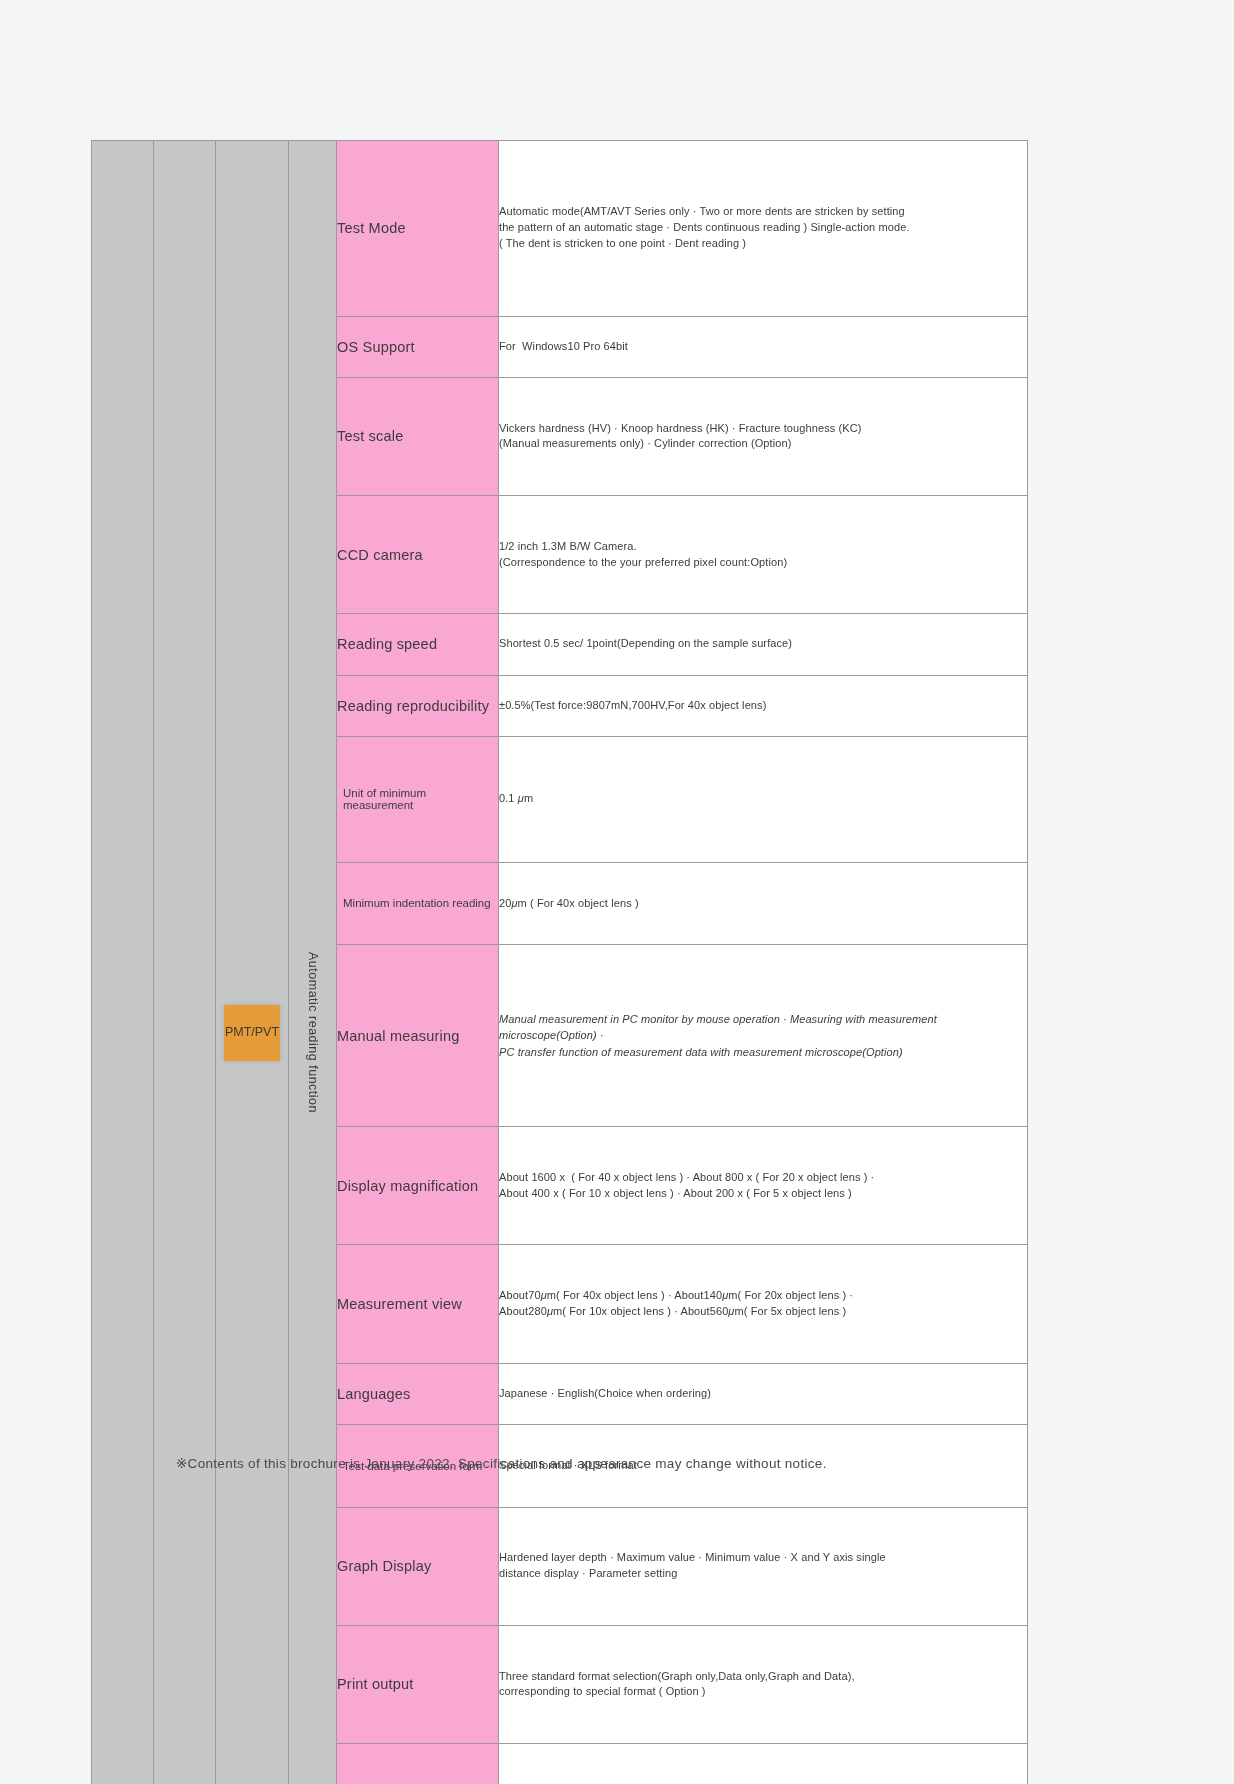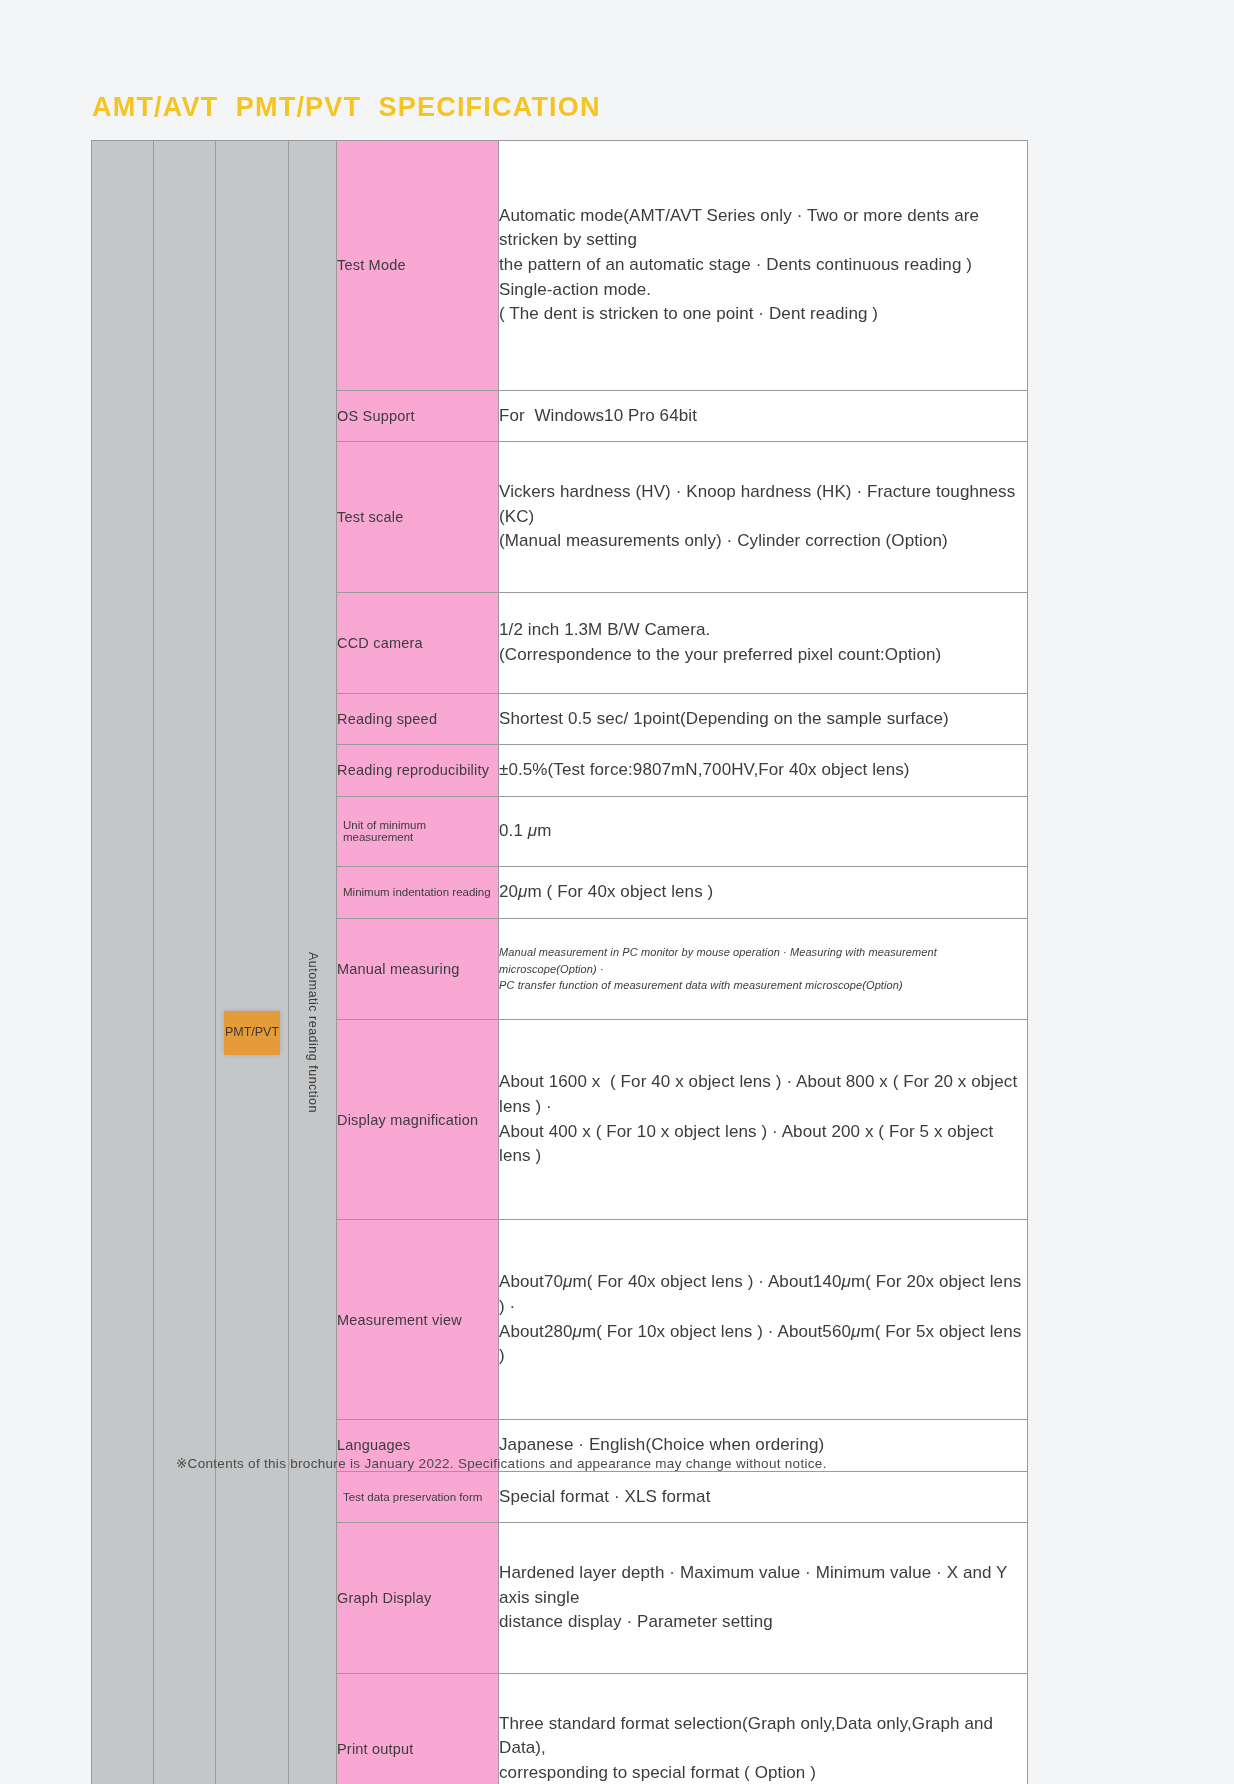--- a/index.html
+++ b/index.html
@@ -59,51 +59,50 @@
     background:#f9a8d4;
     padding:8px 0 8px 14px;
     font-size:14.5px;
     color:#3c3c3c;
     letter-spacing:.2px;
   }
   .lbl.sm{font-size:11.5px;padding:5px 0 5px 6px;letter-spacing:0;}
   .val{
     background:#ffffff;
     padding:8px 10px 8px 12px;
-    font-size:17px;
+    font-size:11px;
     line-height:1.45;
     color:#3c3c3c;
     letter-spacing:.1px;
   }
   .val.sm{font-size:11px;line-height:1.5;font-style:italic;}
 
   
   .badgecell{position:relative;background:#c4c6c8;}
   .badge{
     width:48px;height:48px;margin:0 auto;
     display:flex;flex-direction:column;
     align-items:center;justify-content:center;
     font-size:13px;line-height:1.25;color:#3a3a3a;
     box-shadow:0 0 5px rgba(0,0,0,.12);
   }
-  .badge.pmt{width:56px;height:44px;background:#e59b37;font-size:12.5px;}
+  .badge.pmt{width:56px;height:56px;background:#e59b37;font-size:12.5px;}
 
   
   .foot{
     position:absolute;left:176px;top:1452px;
     font-size:13.5px;color:#4a4a4a;line-height:1.72;
     letter-spacing:.3px;
   }
 </style>
 </head>
 <body>
 
 <div class="page">
 
-  <div class="title">AMT/AVT  PMT/PVT  SPECIFICATION</div>
 
   <table class="spec">
     <colgroup>
       <col class="c1">
         <col class="c2">
         <col class="c3">
         <col class="c4">
         <col class="c5">
         <col class="c6">
     </colgroup>

